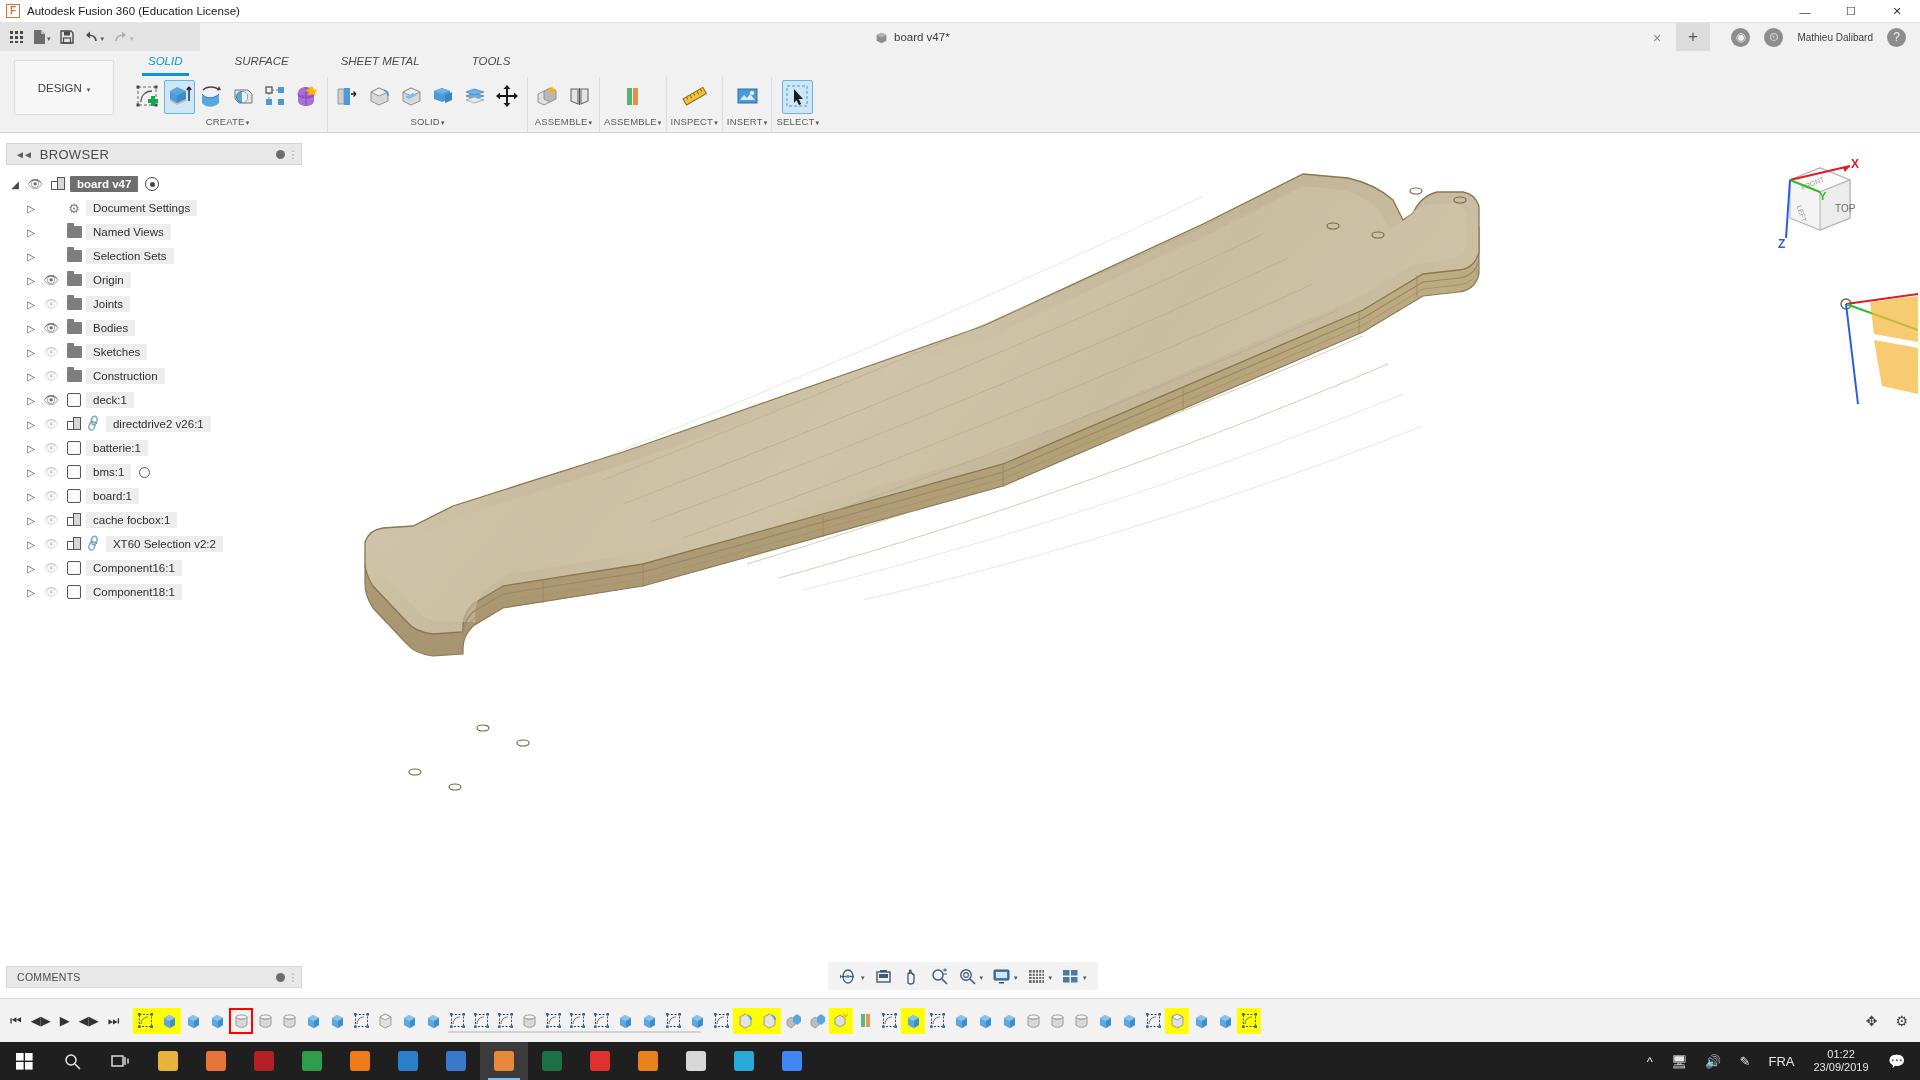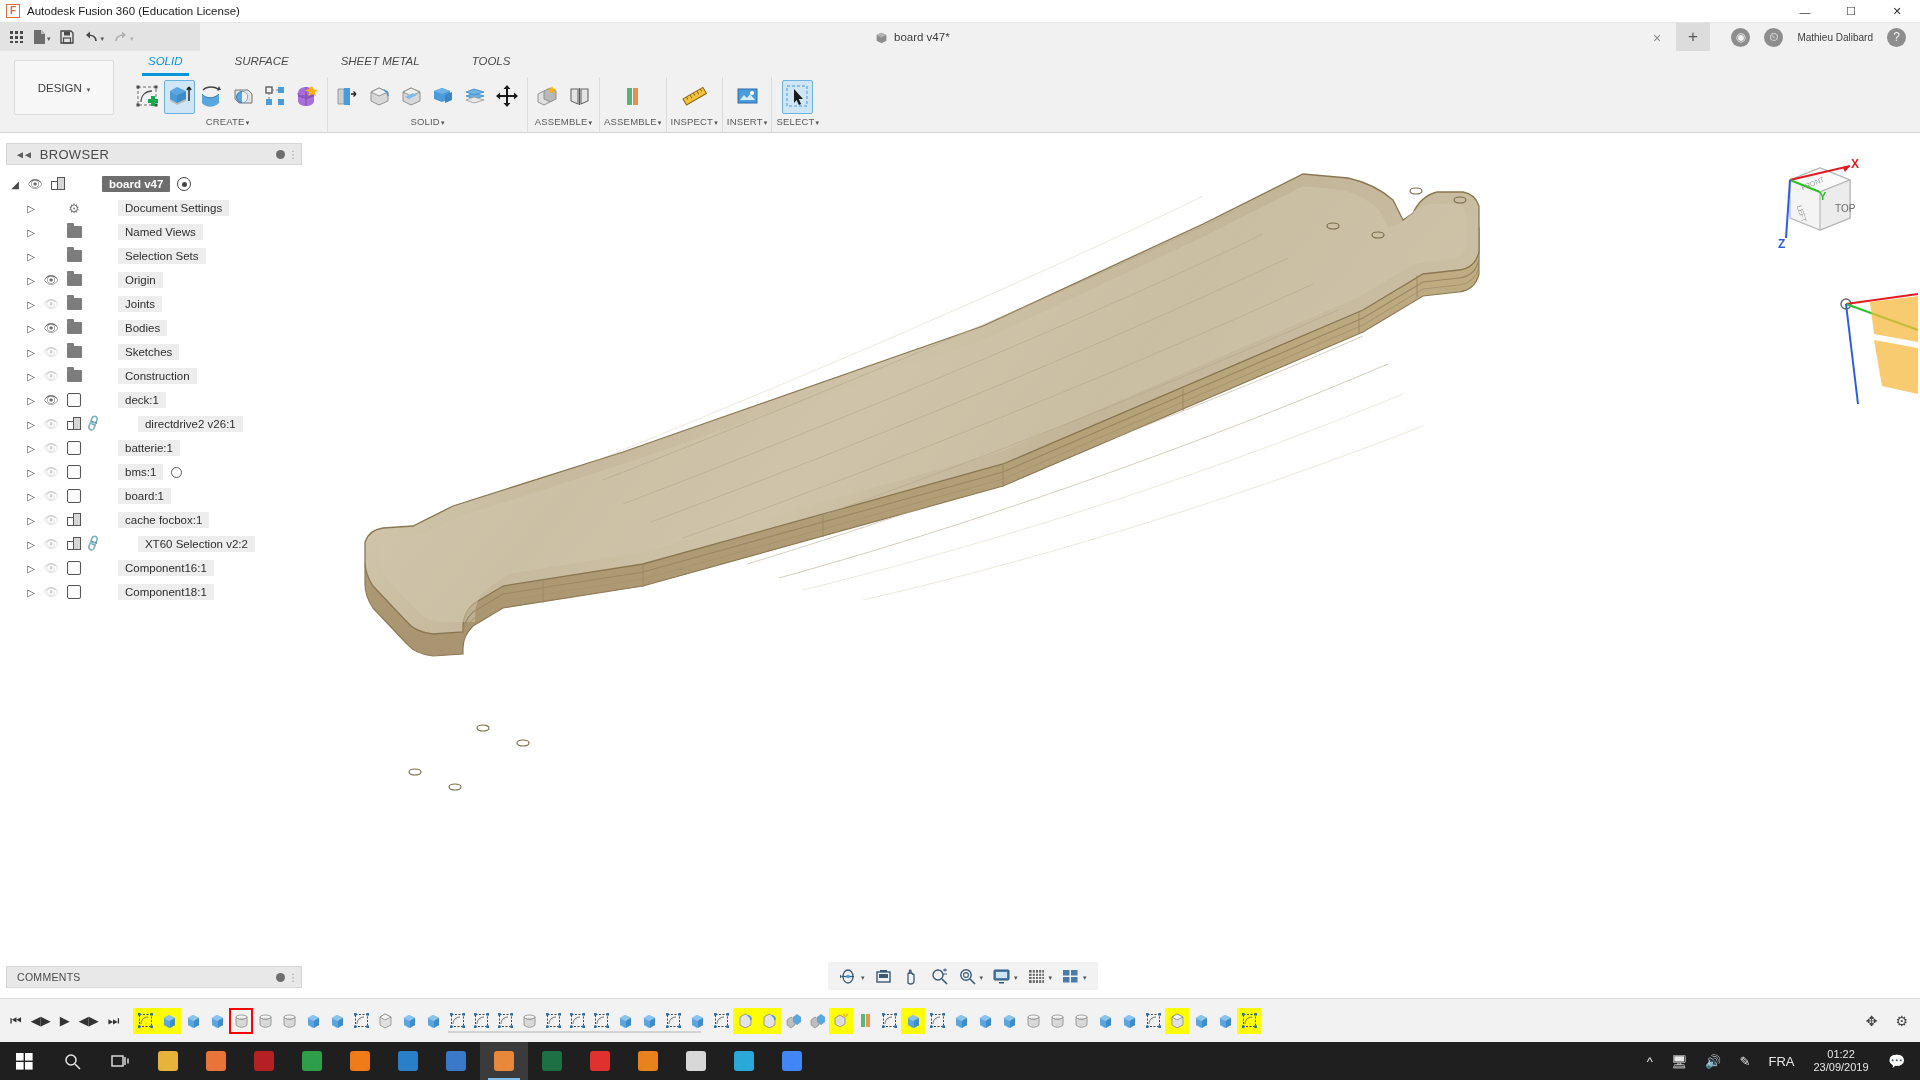--- a/index.html
+++ b/index.html
@@ -65,21 +65,21 @@
   .browser-hd .btxt{ font-size:13px; color:#4a4a4a; letter-spacing:.3px;}
   .browser-hd .dot{ position:absolute; right:16px; width:9px;height:9px;border-radius:50%;background:#6d6d6d;}
   .browser-hd .grip{ position:absolute; right:3px; font-size:10px;color:#9a9a9a;}
 
   .tree{ position:absolute; left:6px; top:172px; width:296px; }
   .row{ height:24px; display:flex; align-items:center; position:relative; }
   .row .arrow{ width:18px; text-align:center; font-size:10px; color:#4a4a4a;}
   .row .eye{ width:22px; text-align:center; font-size:12px; color:#6e6e6e;}
   .row .eye.off{ color:#cfcfcf;}
   .row .nodeicon{ width:24px; display:flex; align-items:center; justify-content:center;}
-  .row .lbl{ font-size:11.5px; color:#2e2e2e; background:#ededed; padding:2px 7px; border-radius:1px; white-space:nowrap;margin-left:32px;}
+  .row .lbl{ font-size:11.5px; color:#2e2e2e; background:#ededed; padding:2px 7px; border-radius:1px; white-space:nowrap;}
   .row.selected .lbl{ background:#6e6e6e; color:#ffffff; font-weight:bold;}
   .row .link{ margin-right:5px; font-size:12px; color:#333; transform:rotate(-25deg);}
   .row .trailcircle{ width:11px;height:11px;border:1.4px solid #5a5a5a;border-radius:50%;margin-left:8px;}
   .row .targetdot{ margin-left:7px; width:14px;height:14px;border:1.5px solid #444;border-radius:50%;
                    display:flex;align-items:center;justify-content:center;}
   .row .targetdot i{ width:5px;height:5px;background:#444;border-radius:50%;display:block;}
 
   
   .folder{ width:15px; height:12px; background:#7d7d7d; border-radius:1px; position:relative;}
   .folder:before{ content:""; position:absolute; left:0; top:-3px; width:7px;height:3px;background:#7d7d7d;border-radius:1px 1px 0 0;}

